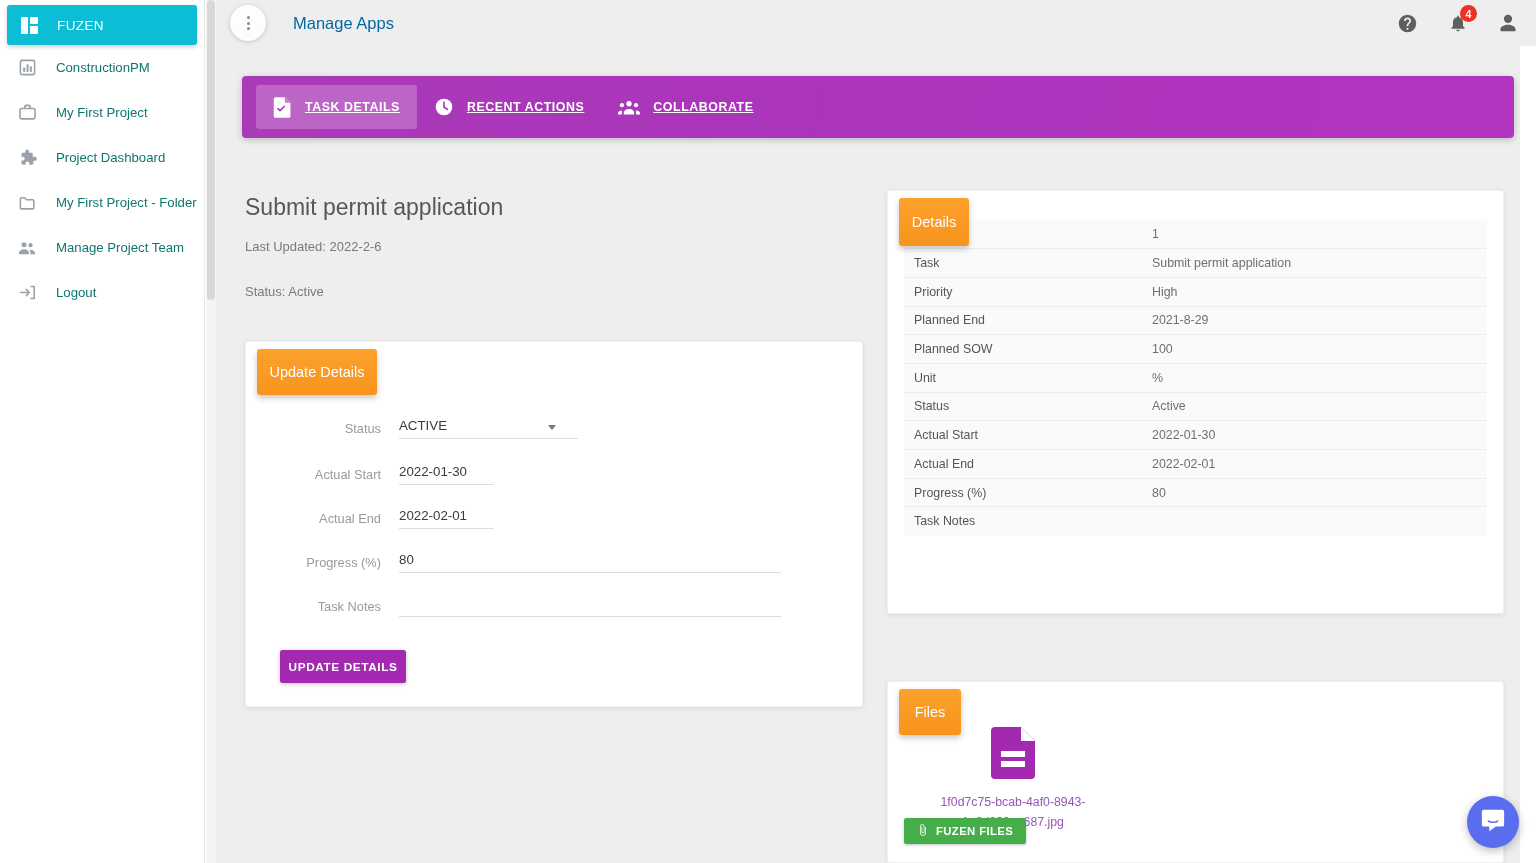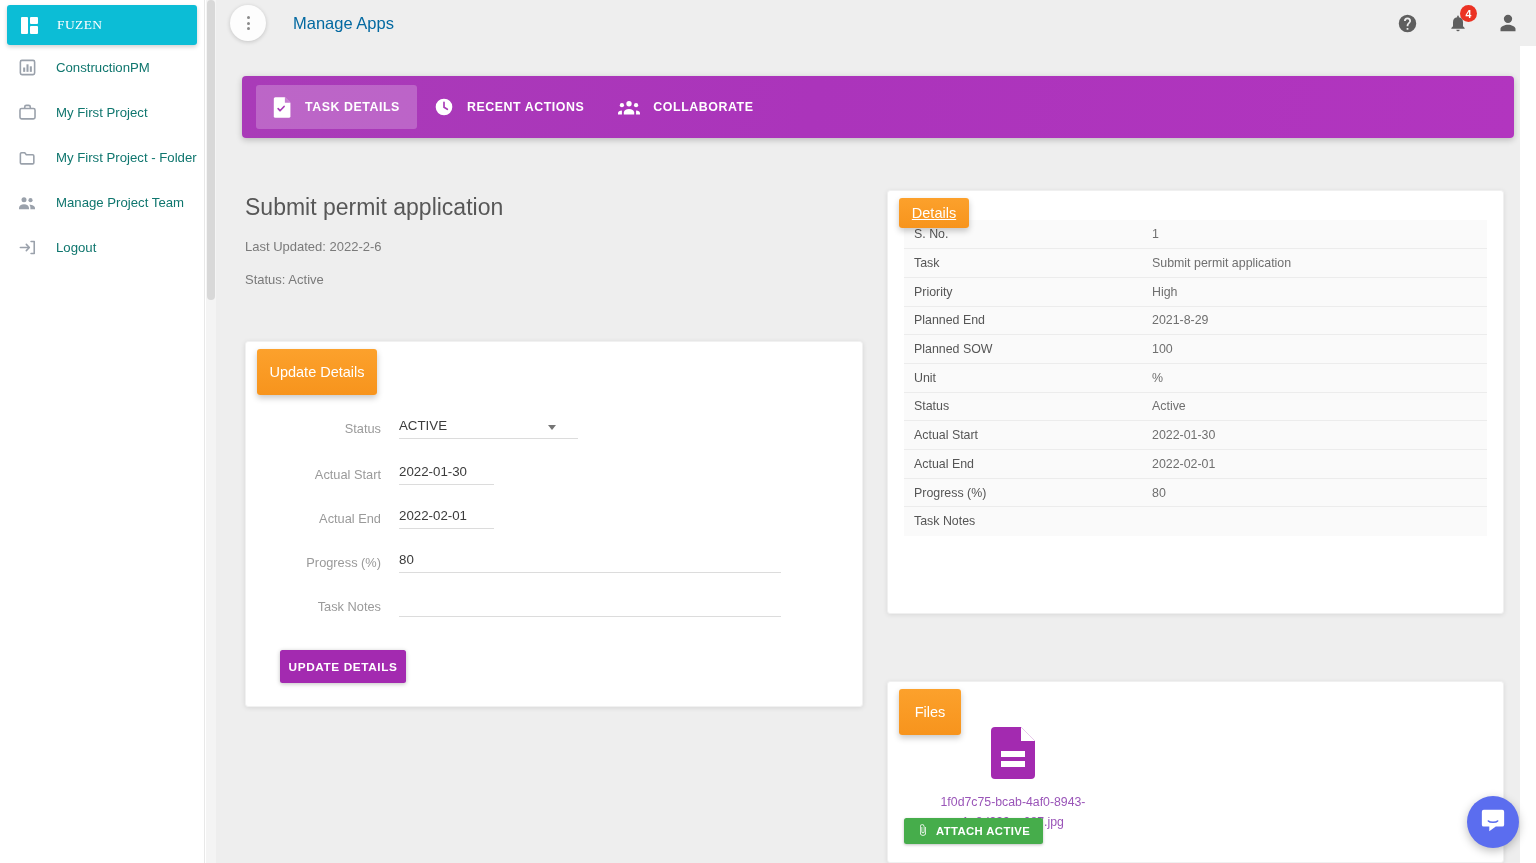--- a/index.html
+++ b/index.html
@@ -19,21 +19,20 @@
     z-index: 20;
   }
   #brand {
     margin: 5px 7px 0 7px;
     height: 40px;
     background: #0cbdd6;
     border-radius: 3px;
     display: flex; align-items: center;
     padding-left: 14px;
     box-shadow: 0 2px 4px rgba(0,0,0,.18);
-    font-family: Liberation Serif, serif;
   }
   #brand .logo-grid {
     width: 17px; height: 17px;
     display: grid;
     grid-template-columns: 7px 8px;
     grid-template-rows: 7px 8px;
     gap: 2px;
   }
   #brand .logo-grid i { background: #fff; display: block; border-radius: 1px; }
   #brand .logo-grid i.tall { grid-row: span 2; height: 17px; }
@@ -138,35 +137,36 @@
     display: flex; align-items: center;
     padding-left: 14px;
   }
   .tab {
     height: 44px;
     display: flex; align-items: center;
     padding: 0 17px;
     border-radius: 3px;
     cursor: pointer;
     color: #fff;
+    text-decoration: underline;
   }
   .tab.active { background: rgba(255,255,255,.22); }
   .tab .tab-label {
     margin-left: 13px;
     font-size: 12.4px; font-weight: bold;
     letter-spacing: .55px;
   }
   .tab svg { display:block; }
 
   
   #task-header { position: absolute; left: 29px; top: 148px; width: 620px; }
   #task-title { font-size: 23px; color: #575757; font-weight: normal; }
   #task-owner { margin-top: 14px; font-size: 14.2px; color: #6e6e6e; }
   #task-updated { margin-top: 18px; font-size: 13px; color: #7a7a7a; }
-  #task-status-line { margin-top: 18px; font-size: 13px; color: #7a7a7a; }
+  #task-status-line { margin-top: 30px; font-size: 13px; color: #7a7a7a; }
 
   .tag-label {
     position: absolute;
     background: linear-gradient(180deg, #fca12c 0%, #f7941d 100%);
     color: #fff;
     border-radius: 3px;
     box-shadow: 0 3px 6px rgba(0,0,0,.22);
     display: flex; align-items: center; justify-content: center;
     font-size: 14.5px;
     z-index: 3;
@@ -208,21 +208,21 @@
     width: 126px; height: 33px;
     background: #a32ab0;
     color: #fff; border: none; border-radius: 2.5px;
     font-size: 11.8px; font-weight: bold; letter-spacing: .6px;
     cursor: pointer;
     box-shadow: 0 1px 4px rgba(0,0,0,.25);
     font-family: "Liberation Sans", sans-serif;
   }
 
   
-  #details-tag { left: 683px; top: 152px; width: 70px; height: 30px; text-decoration: underline; }
+  #details-tag { left: 683px; top: 152px; width: 70px; height: 48px; }
   #details-card {
     position: absolute; left: 671px; top: 144px;
     width: 617px; height: 424px;
     background: #fff;
     border: 1px solid #f0f0f0;
     border-radius: 3px;
     box-shadow: 0 1px 5px rgba(0,0,0,.09);
   }
   #details-table {
     position: absolute; left: 16px; top: 29px;
@@ -313,20 +313,28 @@
         <span class="nav-label">ConstructionPM</span>
       </div>
       <div class="nav-item">
         <span class="nav-ico">
           <svg width="19" height="19" viewBox="0 0 24 24" fill="none" stroke="currentColor" stroke-width="2">
             <rect x="2.5" y="7" width="19" height="13" rx="2"></rect>
             <path d="M8.5 7V5a2 2 0 012-2h3a2 2 0 012 2v2"></path>
           </svg>
         </span>
         <span class="nav-label">My First Project</span>
+      </div>
+      <div class="nav-item">
+        <span class="nav-ico">
+          <svg width="19" height="19" viewBox="0 0 24 24" fill="currentColor">
+            <path d="M20.5 11h-1.8V7.8c0-1-.8-1.8-1.8-1.8h-3.2V4.2a2.2 2.2 0 10-4.4 0V6H6.2c-1 0-1.8.8-1.8 1.8V11h1.7a2.4 2.4 0 110 4.8H4.4v3.4c0 1 .8 1.8 1.8 1.8h3.3v-1.7a2.4 2.4 0 114.8 0V21h3.4c1 0 1.8-.8 1.8-1.8V16h1.8a2.5 2.5 0 100-5z"></path>
+          </svg>
+        </span>
+        <span class="nav-label">Project Dashboard</span>
       </div>
       <div class="nav-item">
         <span class="nav-ico">
           <svg width="19" height="19" viewBox="0 0 24 24" fill="none" stroke="currentColor" stroke-width="2">
             <path d="M3 7.5a1.5 1.5 0 011.5-1.5h4l2 2.5h8a1.5 1.5 0 011.5 1.5v8.5A1.5 1.5 0 0118.5 20h-14A1.5 1.5 0 013 18.5z"></path>
           </svg>
         </span>
         <span class="nav-label">My First Project - Folder</span>
       </div>
       <div class="nav-item">
@@ -512,21 +520,21 @@
         </svg>
       </span>
       <span id="file-name">1f0d7c75-bcab-4af0-8943-1e8d939ae687.jpg</span>
     </div>
     <button id="btn-attach">
       <span>
         <svg width="12" height="14" viewBox="0 0 24 24" fill="#ffffff">
             <path d="M16.5 6v11.5a4.5 4.5 0 01-9 0V5a3 3 0 016 0v10.5a1.5 1.5 0 01-3 0V6H9v9.5a3 3 0 006 0V5a4.5 4.5 0 00-9 0v12.5a6 6 0 0012 0V6h-1.5z"></path>
           </svg>
       </span>
-      <span>ATTACH ACTIVE</span>
+      <span>FUZEN FILES</span>
     </button>
   </div>
 </div>
 
 <div id="right-gutter"></div>
 
 <div id="chat-launcher">
   <span>
     <svg width="26" height="26" viewBox="0 0 28 28">
       <path d="M4 3h20a2 2 0 012 2v14a2 2 0 01-2 2h-7l-7 5v-5H4a2 2 0 01-2-2V5a2 2 0 012-2z" fill="#ffffff"></path>

